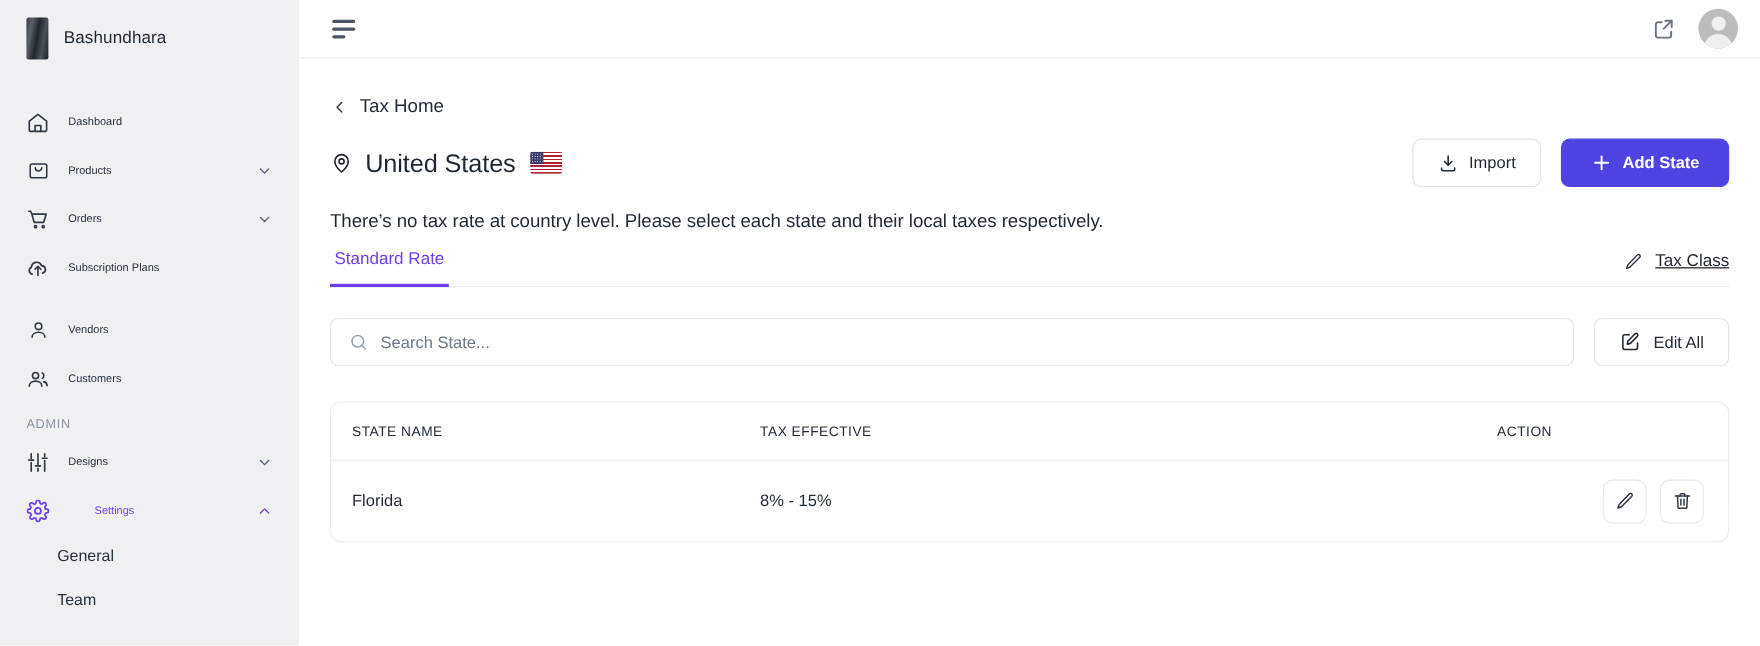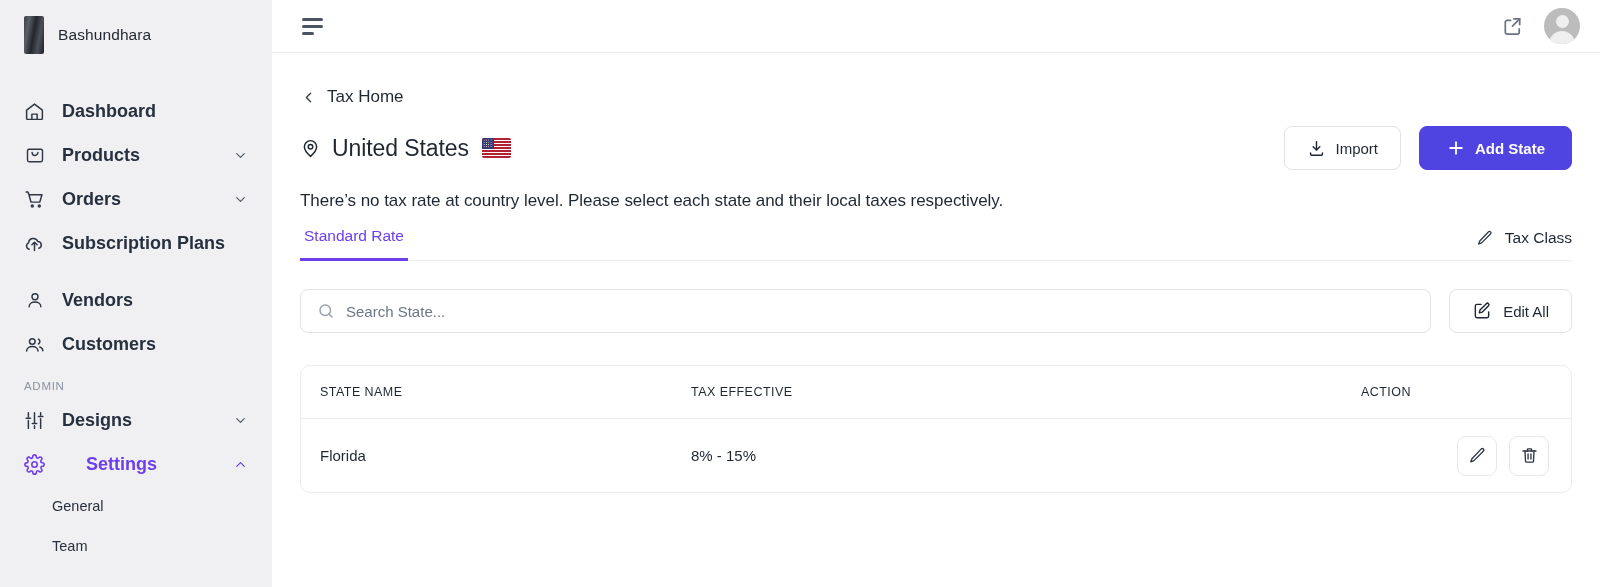--- a/index.html
+++ b/index.html
@@ -30,21 +30,21 @@
   }
   .brand-name { font-size: 15.5px; color: #1f2733; letter-spacing: .1px; }
 
   .nav { padding-top: 20px; }
   .nav-item {
     display: flex; align-items: center;
     height: 44px; padding: 0 24px 0 24px;
     gap: 17px; cursor: pointer; position: relative;
   }
   .nav-item .ico { width: 21px; height: 21px; flex: 0 0 21px; color: #2e3644; display:flex; align-items:center; justify-content:center;}
-  .nav-item .lbl { font-size: 18px; color: #27303f; white-space: nowrap; font-weight: bold; }
+  .nav-item .lbl { font-size: 10px; color: #27303f; white-space: nowrap; }
   .nav-item .chev { position: absolute; right: 24px; color: #55606f; display:flex; }
   .nav-item.active .lbl { color: #6d3eec; margin-left: 24px; }
   .nav-item.active .ico { color: #6d3eec; }
   .nav-item.active .chev { color: #6d3eec; }
 
   .nav-gap { height: 13px; }
   .section-label {
     font-size: 11.5px; color: #8b93a1; letter-spacing: .7px;
     padding: 0 24px; margin: 14px 0 6px 0;
   }
@@ -111,21 +111,21 @@
   .tabs-row {
     display: flex; align-items: flex-end; justify-content: space-between;
     margin-top: 16px; border-bottom: 1px solid #ececf0;
   }
   .tabs { display: flex; }
   .tab {
     font-size: 15.5px; color: #6d3eec; padding: 0 4px 13px 4px; cursor: pointer;
     border-bottom: 3px solid transparent; margin-bottom: -1px;
   }
   .tab.active { border-bottom-color: #6d3eec; }
-  .tax-class { display: flex; align-items: center; gap: 11px; cursor: pointer; padding-bottom: 13px; }
+  .tax-class { display: flex; align-items: center; gap: 11px; cursor: pointer; padding-bottom: 13px; text-decoration: underline; }
   .tax-class .tc-label { font-size: 15.5px; color: #1f2733; }
   .tax-class .pencil { color: #2e3644; display: flex; }
 
   .toolbar { display: flex; align-items: center; gap: 18px; margin-top: 28px; }
   .search-box {
     flex: 1 1 auto; height: 44px; border: 1px solid #e2e2e8; border-radius: 8px;
     display: flex; align-items: center; gap: 11px; padding: 0 16px; background: #fff;
   }
   .search-box .s-ico { color: #97a0ae; display: flex; flex: 0 0 18px; }
   .search-box input {

